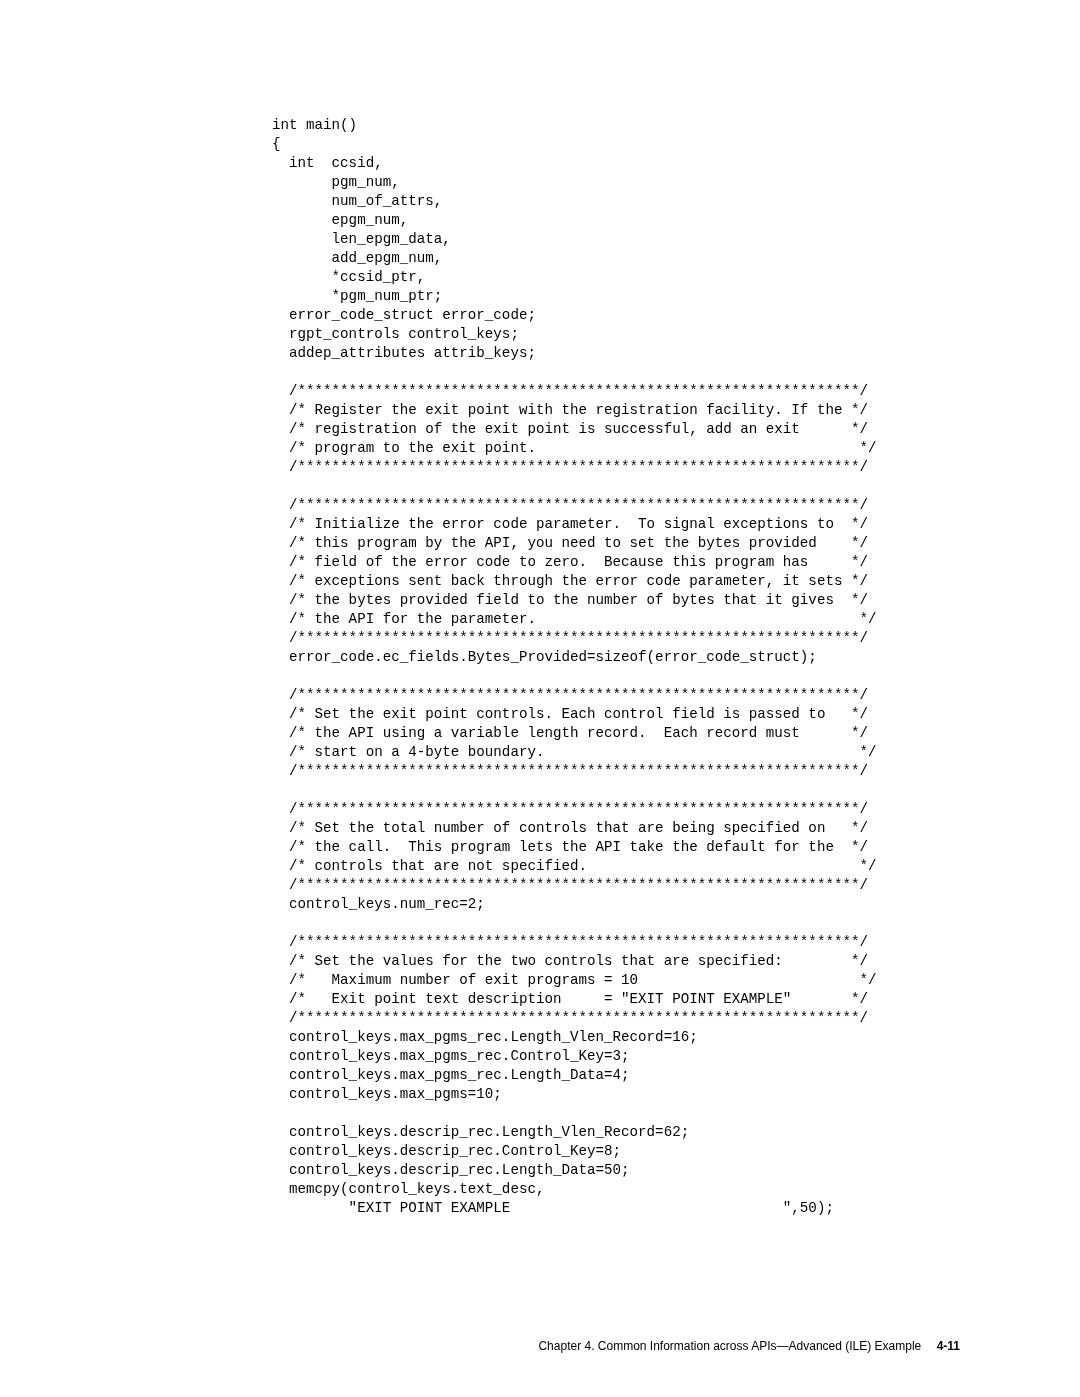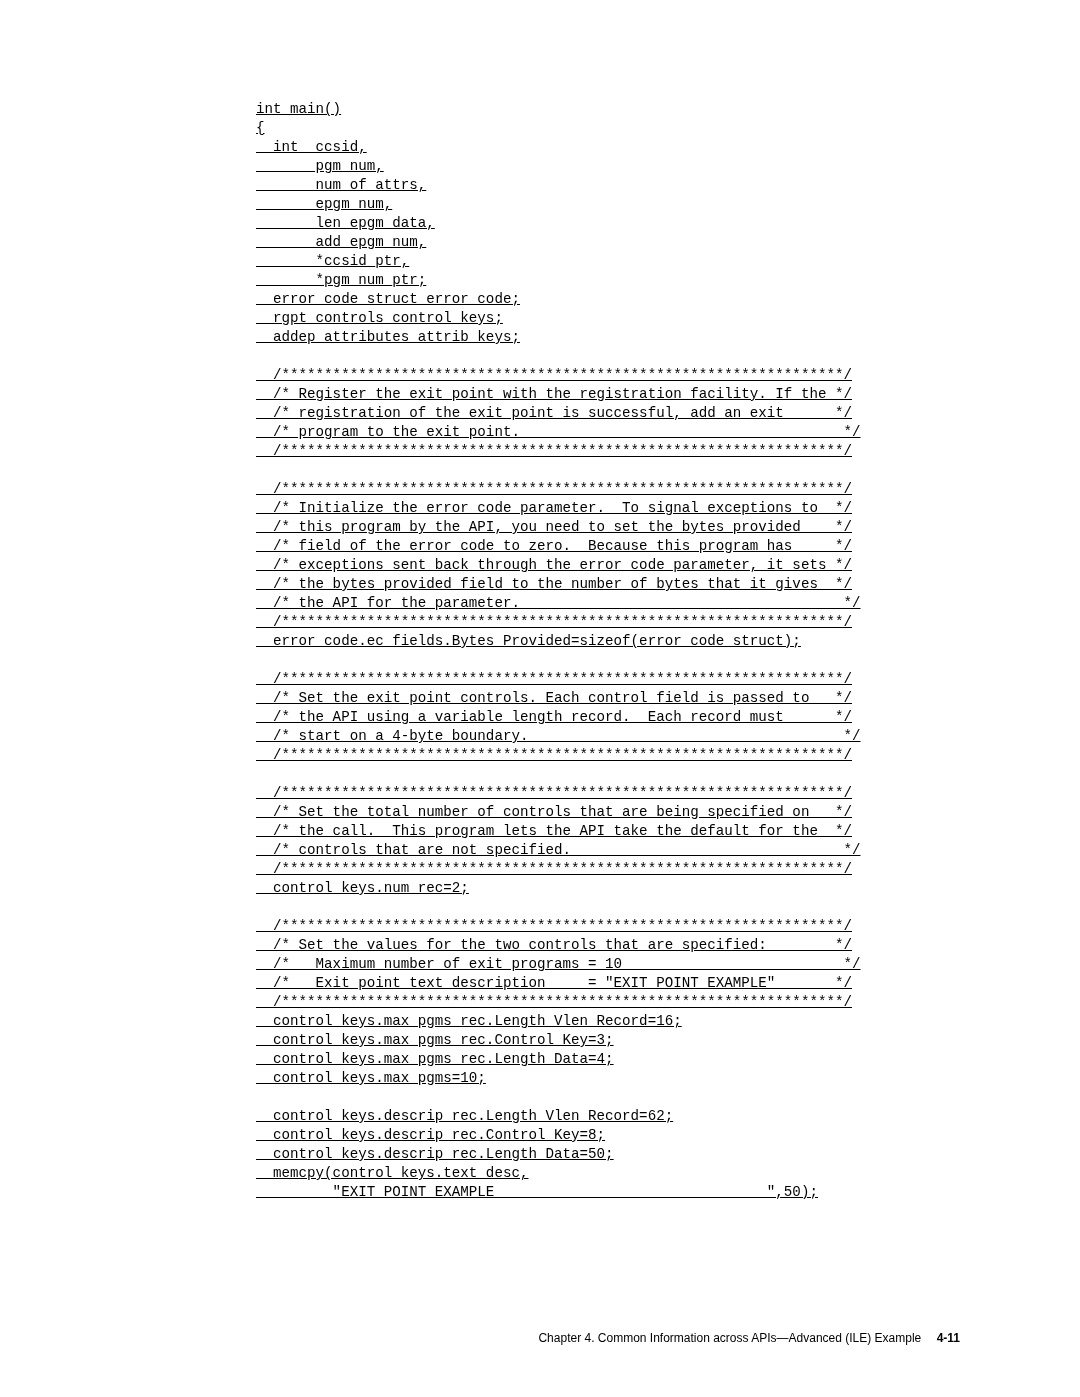--- a/index.html
+++ b/index.html
@@ -18,27 +18,26 @@
     padding-left: 256px;
     padding-right: 120px;
     padding-bottom: 40px;
     position: relative;
   }
   pre.code {
     font-family: "Courier New", Courier, monospace;
     font-size: 14.2px;
     line-height: 19px;
     white-space: pre;
-    margin: 0;
+    margin: 16px;
     color: #000;
-    text-decoration: underline;
   }
   .footer {
     position: absolute;
-    bottom: 52px;
+    bottom: 44px;
     right: 120px;
     font-family: Arial, Helvetica, sans-serif;
     font-size: 12px;
     color: #000;
   }
   .footer .pgnum {
     font-weight: bold;
     margin-left: 12px;
   }
 </style>

